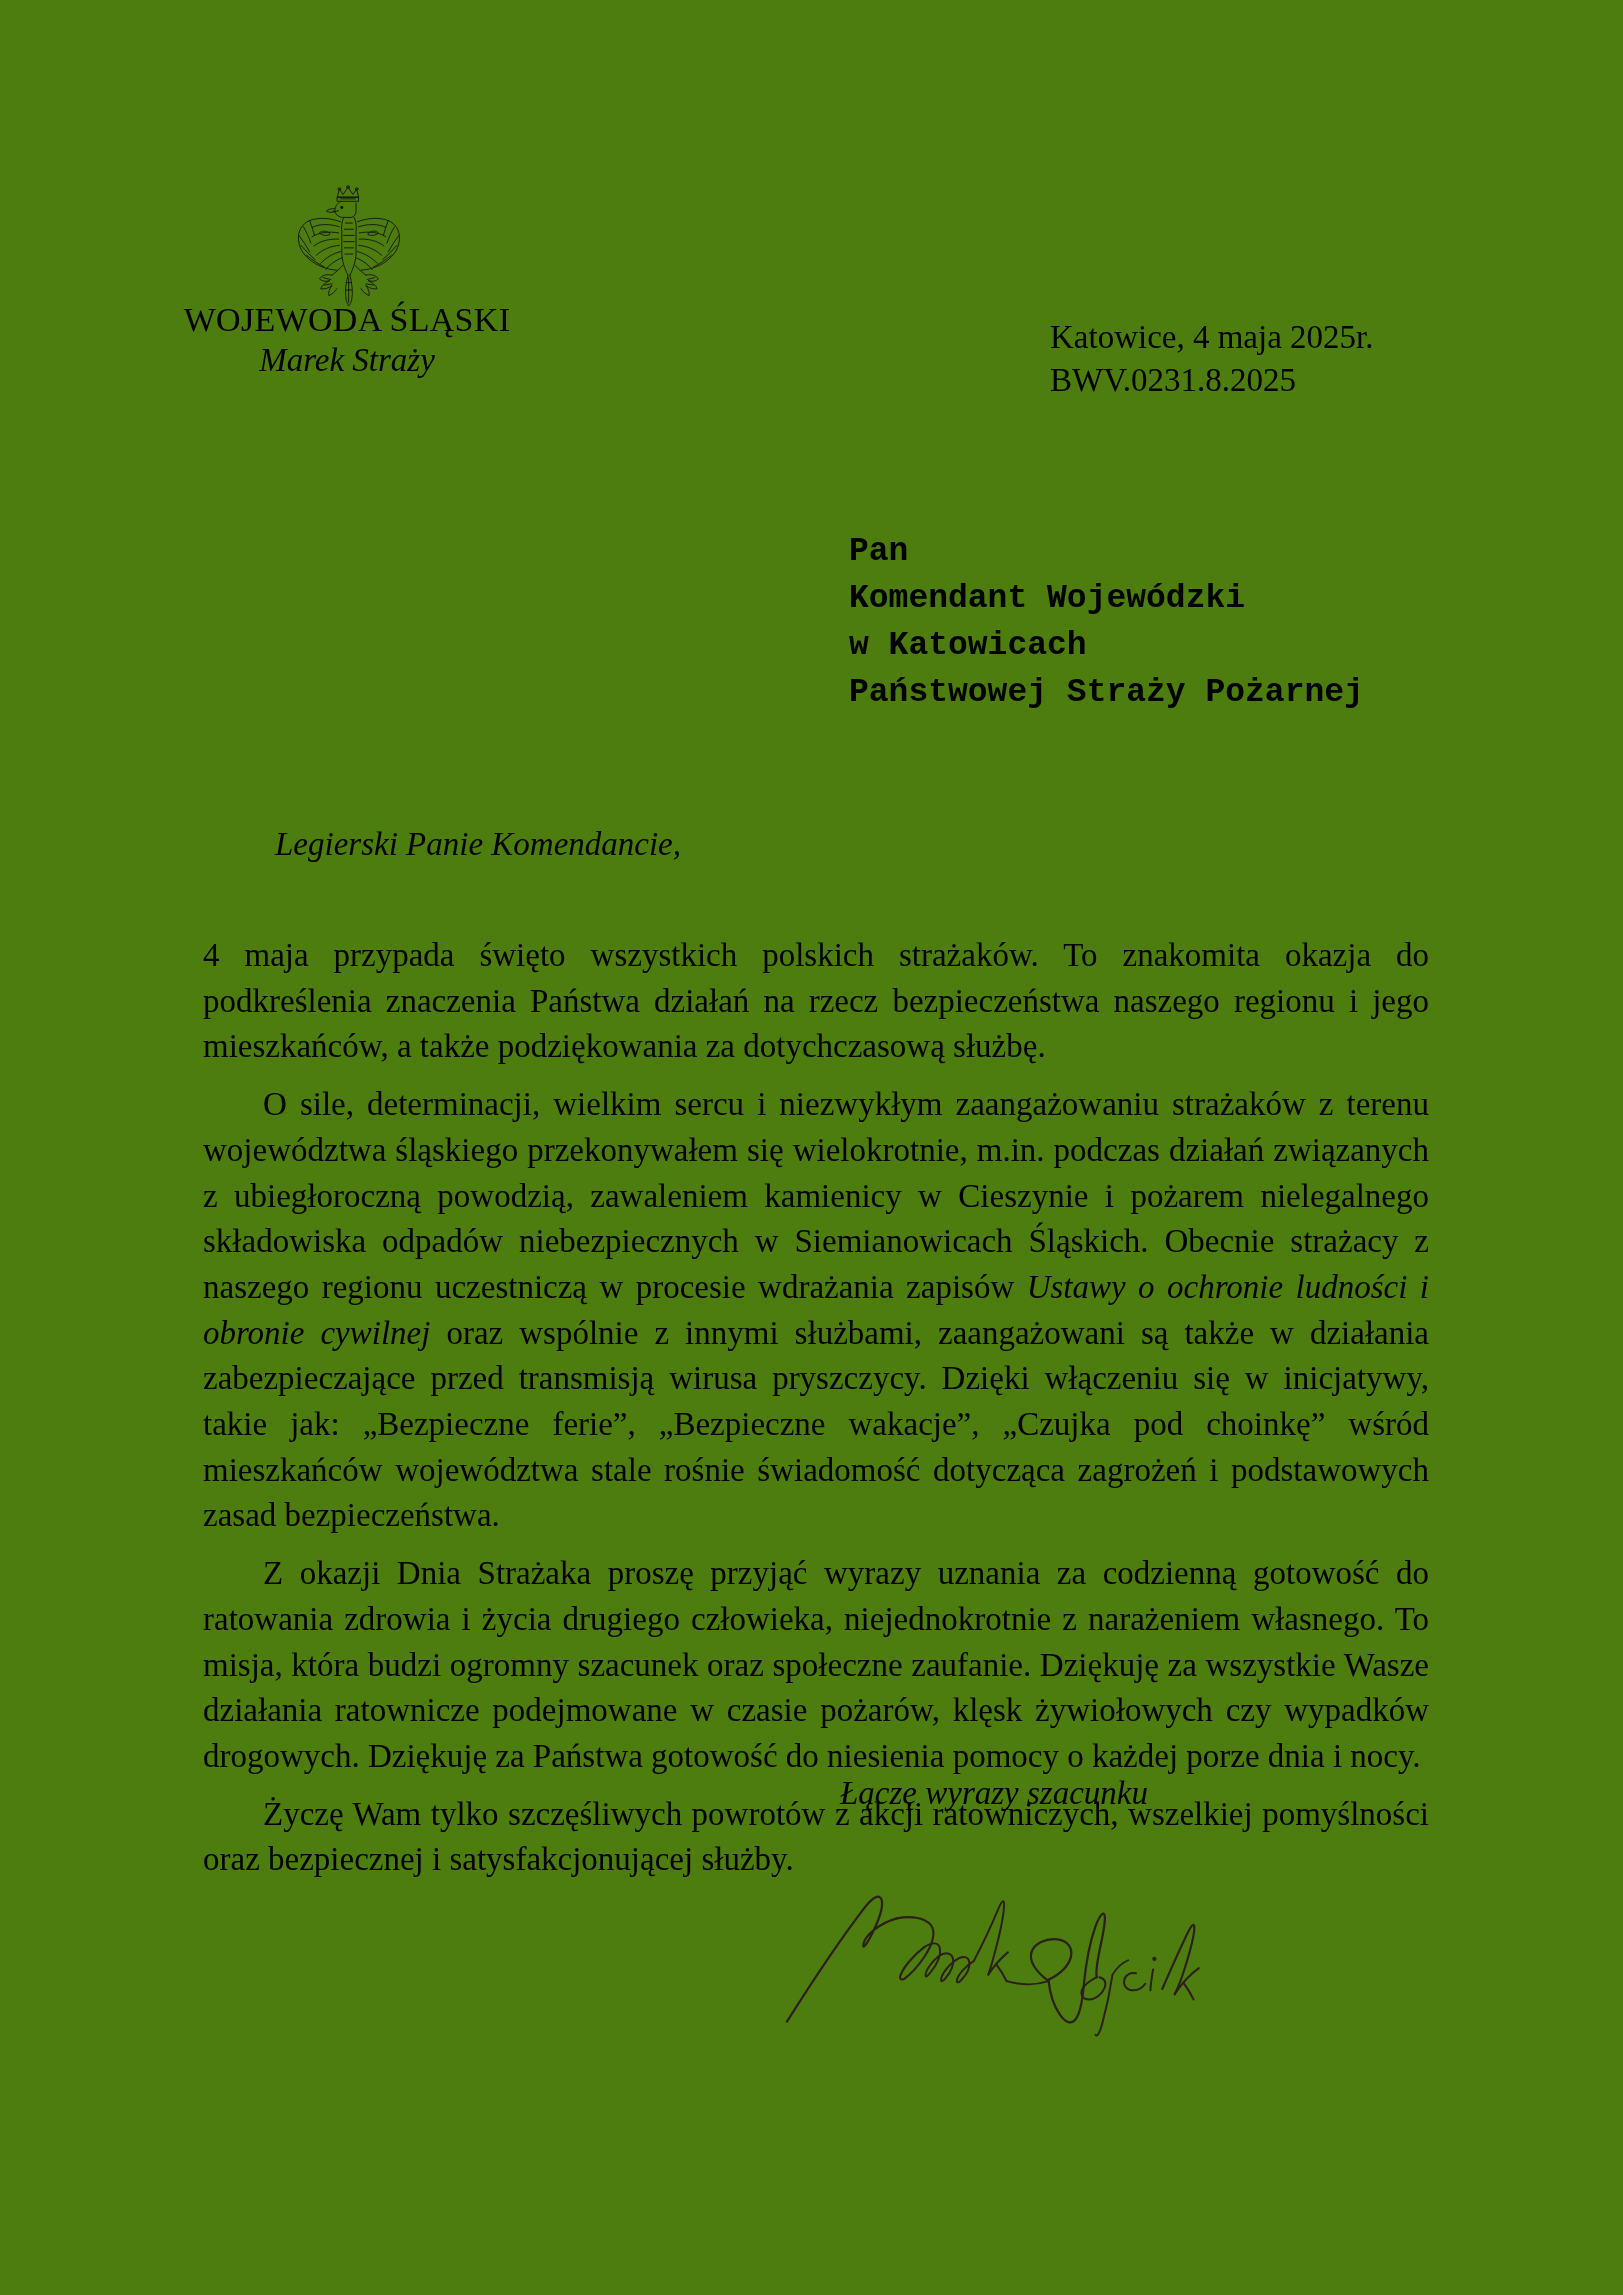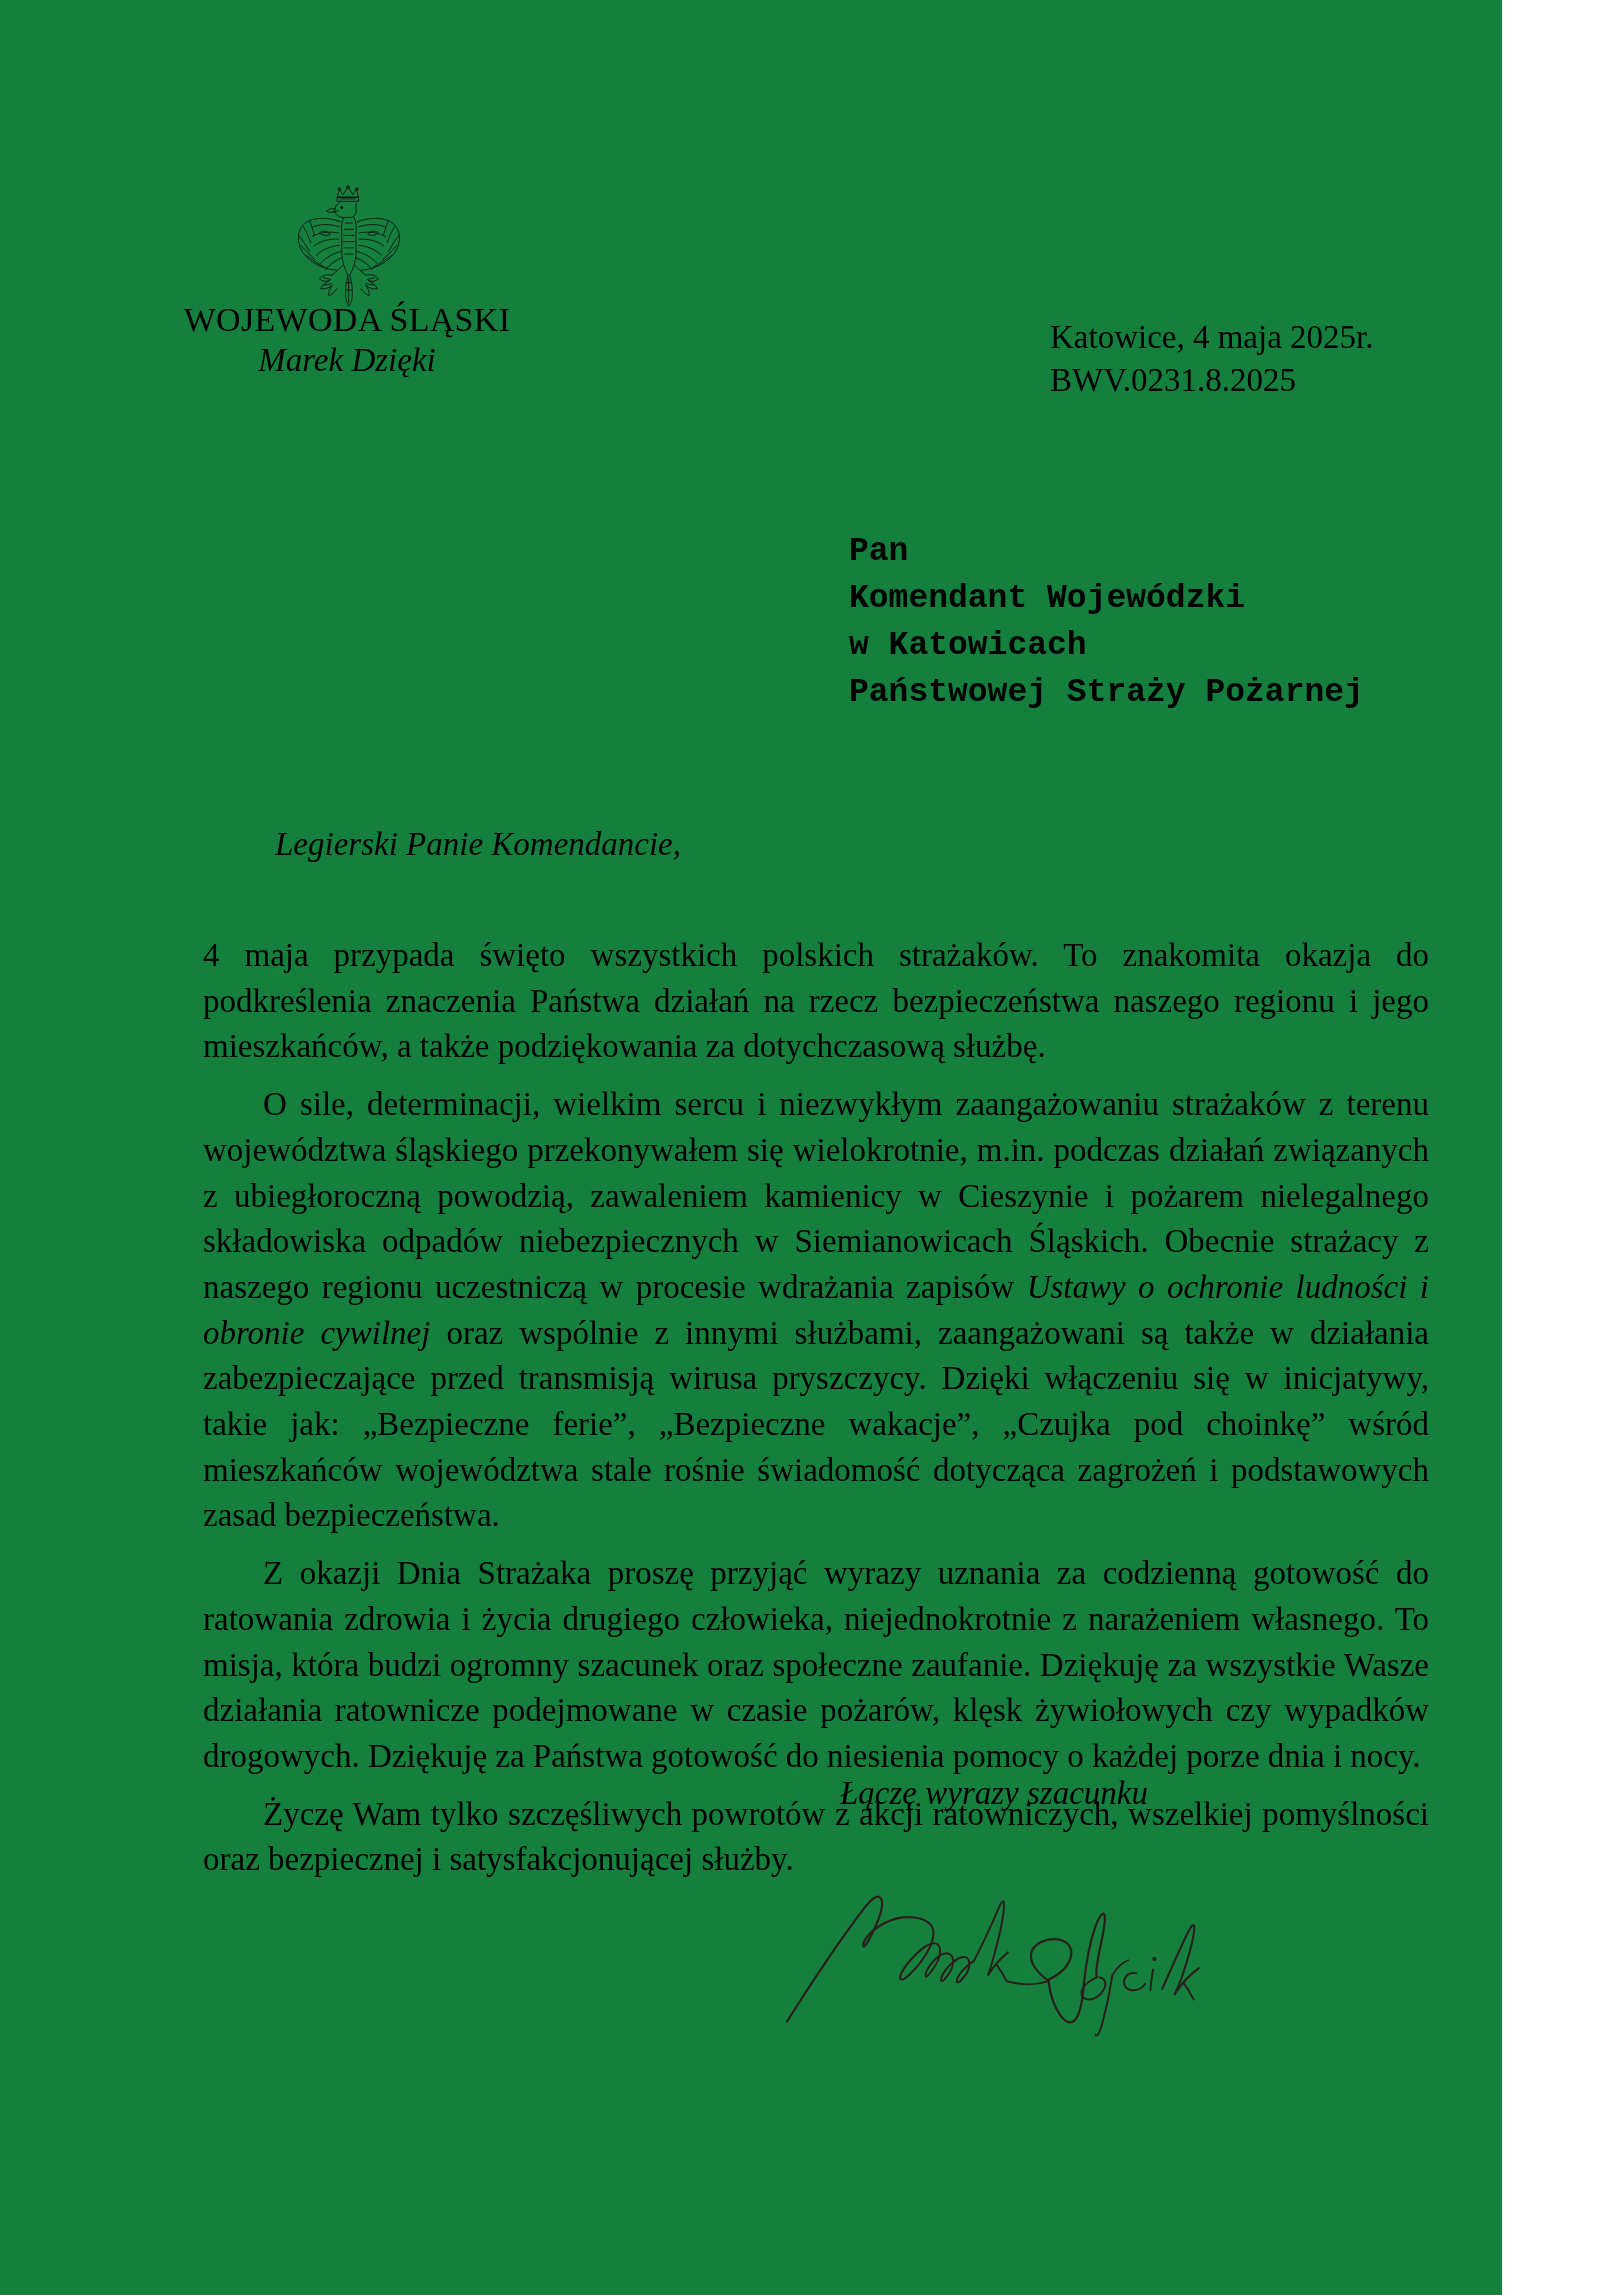--- a/index.html
+++ b/index.html
@@ -3,23 +3,23 @@
 <meta charset="utf-8">
 <title>Letter</title>
 <style>
   html, body {
     margin: 0;
     padding: 0;
     background: #ffffff;
   }
   .page {
     position: relative;
-    width: 1502px;
+    width: 1623px;
     height: 2295px;
-    background: #15803d;
+    background: #4d7c0f;
     overflow: hidden;
     font-family: "Liberation Serif", "DejaVu Serif", serif;
     color: #000000;
   }
 
   
   .emblem-wrap {
     position: absolute;
     left: 286px;
     top: 178px;
@@ -203,21 +203,21 @@
         <path d="M133 165 C139 168 145 172 147 178 C141 179 134 177 129 173"></path>
         <path d="M129 173 C133 178 135 184 134 189 C129 187 124 183 121 178"></path>
         <path d="M143 160 L131 163"></path>
         <path d="M141 172 L129 170"></path>
       </g>
     </svg>
   </div>
 
   <div class="header-left">
     <div class="office-title">WOJEWODA ŚLĄSKI</div>
-    <div class="official-name">Marek Dzięki</div>
+    <div class="official-name">Marek Straży</div>
   </div>
 
   <div class="header-right">
     <div class="place-date">Katowice, 4 maja 2025r.</div>
     <div class="ref-number">BWV.0231.8.2025</div>
   </div>
 
   <div class="addressee">
     <div>Pan</div>
     <div>Komendant Wojewódzki</div>

